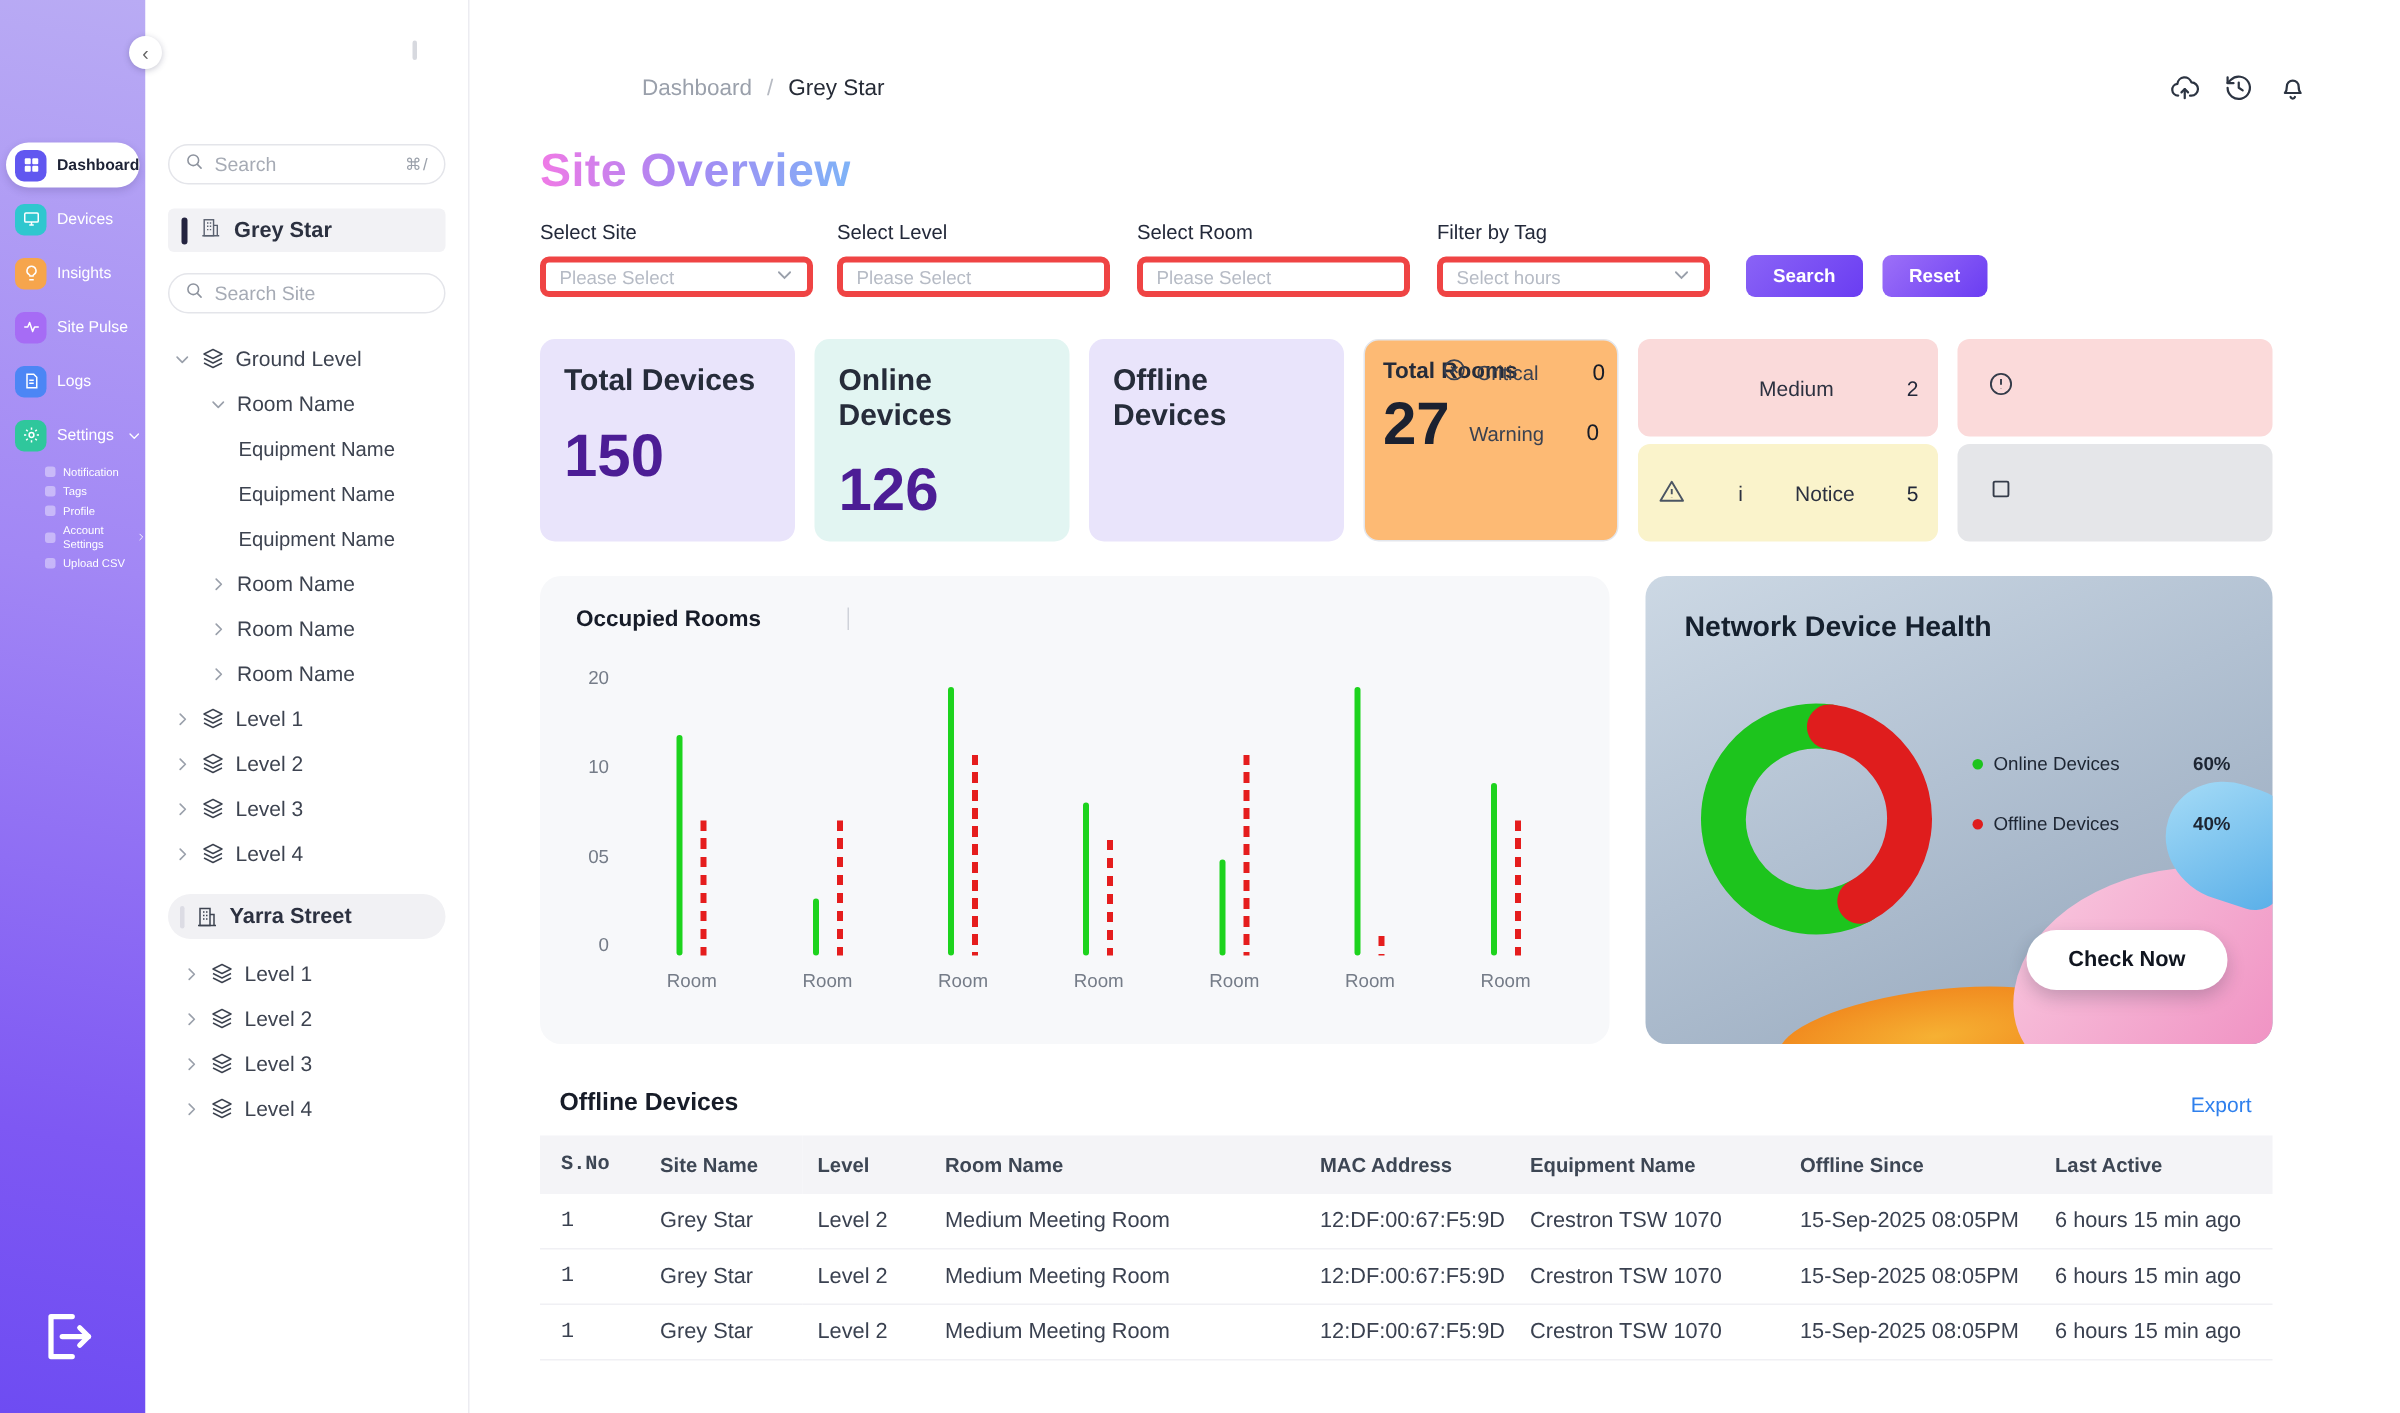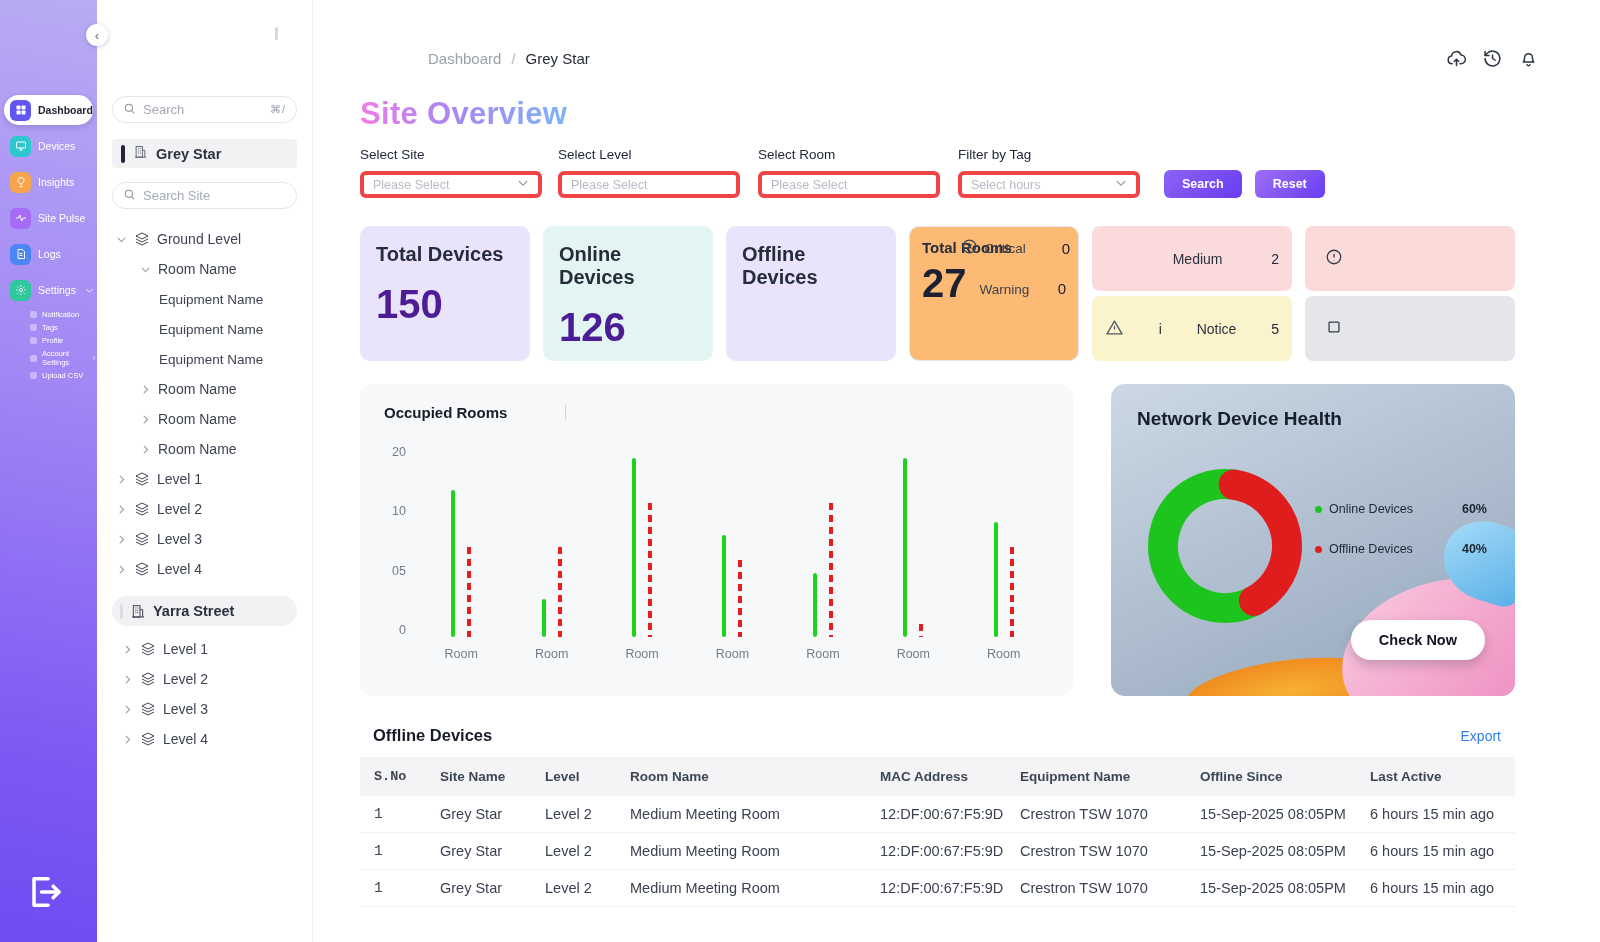--- a/index.html
+++ b/index.html
@@ -145,21 +145,21 @@
   .alert-row svg { width: 19px; height: 19px; }
   .alert-spacer { width: 19px; }
   .alert-count { font-size: 14px; color: #22283a; }
   .icon-stack { flex: 1; display: flex; flex-direction: column; gap: 5px; min-width: 190px; }
   .icon-row { flex: 1; border-radius: 8px; display: flex; align-items: center; padding: 0 20px; }
   .icon-row.pink { background: #fbdada; }
   .icon-row.gray { background: #e5e6e9; }
   .icon-row svg { width: 18px; height: 18px; }
 
   
-  .charts { display: flex; gap: 38px; margin-top: 23px; height: 312px; }
+  .charts { display: flex; gap: 24px; margin-top: 23px; height: 312px; }
   .chart-panel { width: 713px; flex: 0 0 713px; background: #f7f8fa; border-radius: 14px; padding: 20px 24px; }
   .chart-head { display: flex; align-items: center; }
   .chart-title { font-size: 15px; font-weight: 700; color: #171c28; }
   .chart-divider { width: 1px; height: 15px; background: #cfd2d9; margin-left: 58px; }
   .plot-wrap { display: flex; margin-top: 24px; }
   .y-axis { width: 32px; height: 192px; display: flex; flex-direction: column; justify-content: space-between; align-items: flex-end; padding-right: 10px; font-size: 12.5px; color: #757c88; }
   .plot { flex: 1; height: 192px; display: flex; }
   .bar-group { flex: 1; position: relative; display: flex; align-items: flex-end; justify-content: center; gap: 12px; height: 100%; text-decoration: underline; }
   .bar { width: 4px; border-radius: 2px; }
   .bar-green { background: #1dd31d; }

